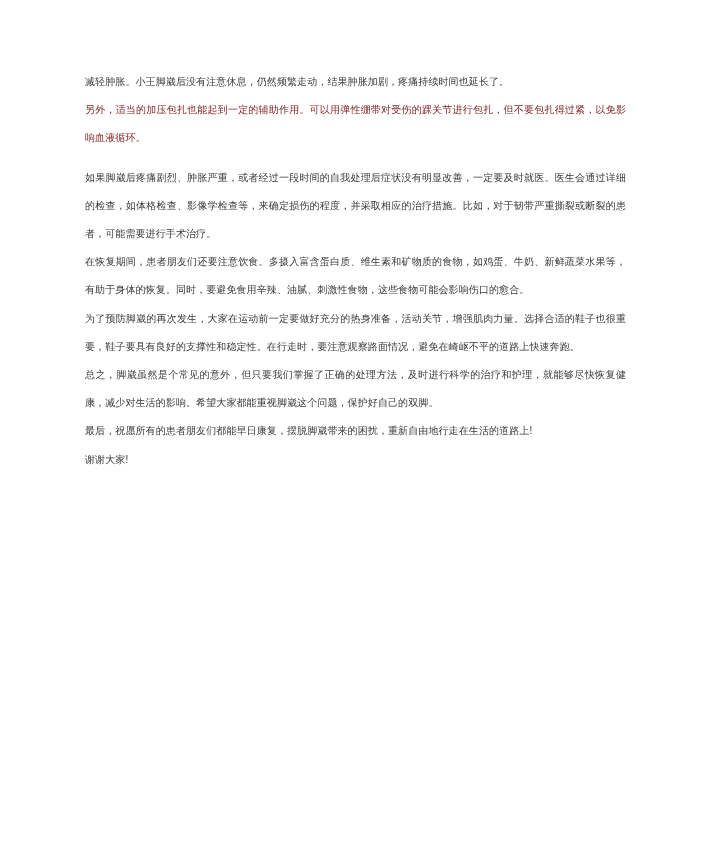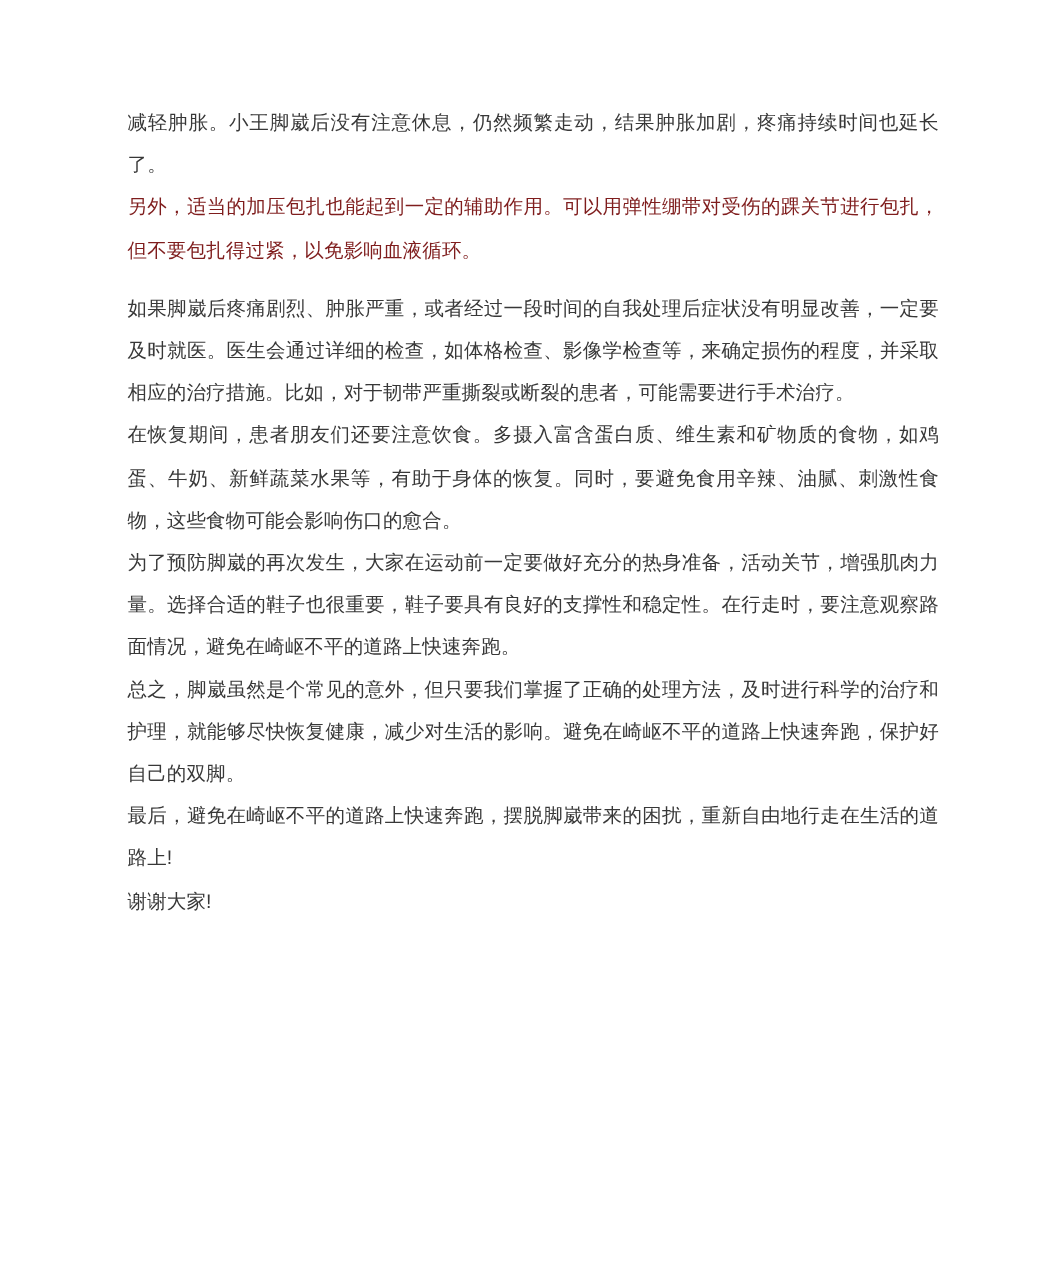--- a/index.html
+++ b/index.html
@@ -21,35 +21,35 @@
   }
   .content {
     position: absolute;
     left: 85px;
     top: 68px;
     width: 541px;
   }
   .content p {
     margin: 0;
     padding: 0;
-    font-size: 13px;
+    font-size: 10px;
     line-height: 28.2px;
     letter-spacing: 0.1px;
     color: #383838;
     text-align: justify;
     word-break: break-all;
   }
 </style>
 </head>
 <body style="background: rgb(255, 255, 255);">
 
 <div class="page">
   <div class="content" id="document-body">
       <p style="color: rgb(56, 56, 56);">减轻肿胀。小王脚崴后没有注意休息，仍然频繁走动，结果肿胀加剧，疼痛持续时间也延长了。</p>
       <p style="color: #7f1d1d;">另外，适当的加压包扎也能起到一定的辅助作用。可以用弹性绷带对受伤的踝关节进行包扎，但不要包扎得过紧，以免影响血液循环。</p>
       <p style="color: rgb(56, 56, 56); margin-top: 11px;">如果脚崴后疼痛剧烈、肿胀严重，或者经过一段时间的自我处理后症状没有明显改善，一定要及时就医。医生会通过详细的检查，如体格检查、影像学检查等，来确定损伤的程度，并采取相应的治疗措施。比如，对于韧带严重撕裂或断裂的患者，可能需要进行手术治疗。</p>
       <p style="color: rgb(56, 56, 56);">在恢复期间，患者朋友们还要注意饮食。多摄入富含蛋白质、维生素和矿物质的食物，如鸡蛋、牛奶、新鲜蔬菜水果等，有助于身体的恢复。同时，要避免食用辛辣、油腻、刺激性食物，这些食物可能会影响伤口的愈合。</p>
       <p style="color: rgb(56, 56, 56);">为了预防脚崴的再次发生，大家在运动前一定要做好充分的热身准备，活动关节，增强肌肉力量。选择合适的鞋子也很重要，鞋子要具有良好的支撑性和稳定性。在行走时，要注意观察路面情况，避免在崎岖不平的道路上快速奔跑。</p>
-      <p style="color: rgb(56, 56, 56);">总之，脚崴虽然是个常见的意外，但只要我们掌握了正确的处理方法，及时进行科学的治疗和护理，就能够尽快恢复健康，减少对生活的影响。避免在崎岖不平的道路上快速奔跑，保护好自己的双脚。</p>
-      <p style="color: rgb(56, 56, 56);">最后，避免在崎岖不平的道路上快速奔跑，摆脱脚崴带来的困扰，重新自由地行走在生活的道路上!</p>
+      <p style="color: rgb(56, 56, 56);">总之，脚崴虽然是个常见的意外，但只要我们掌握了正确的处理方法，及时进行科学的治疗和护理，就能够尽快恢复健康，减少对生活的影响。希望大家都能重视脚崴这个问题，保护好自己的双脚。</p>
+      <p style="color: rgb(56, 56, 56);">最后，祝愿所有的患者朋友们都能早日康复，摆脱脚崴带来的困扰，重新自由地行走在生活的道路上!</p>
       <p style="color: rgb(56, 56, 56);">谢谢大家!</p>
     </div>
 </div>
 
 </body></html>

